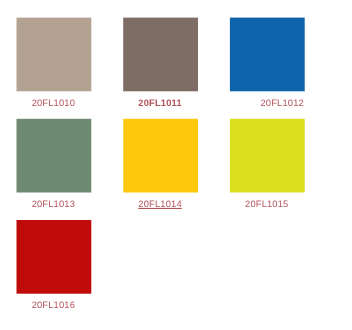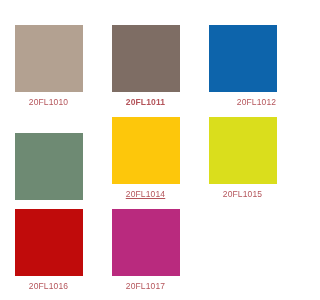--- a/index.html
+++ b/index.html
@@ -27,21 +27,20 @@
     display: flex;
     flex-direction: row;
     height: 92px;
   }
 
   .swatch-cell {
     width: 97px;
     display: flex;
     flex-direction: column;
     align-items: center;
-    justify-content: flex-end;
   }
 
   .swatch-cell.is-empty {
     visibility: hidden;
   }
 
   .swatch-chip {
     width: 68px;
     height: 67px;
     display: block;
@@ -73,39 +72,36 @@
     </div>
     <div class="swatch-cell">
       <div class="swatch-chip" style="background-color: rgb(13, 100, 171);"></div>
       <div class="swatch-label" style="color: rgb(180, 84, 90); margin-left: 28px;">20FL1012</div>
     </div>
   </div>
 
   <div class="swatch-row">
     <div class="swatch-cell">
       <div class="swatch-chip" style="background-color: rgb(110, 138, 115);"></div>
+      <div class="swatch-label" style="color: rgb(180, 84, 90);">20FL1013</div>
     </div>
     <div class="swatch-cell">
       <div class="swatch-chip" style="background-color: rgb(253, 199, 11);"></div>
       <div class="swatch-label" style="color: rgb(180, 84, 90); text-decoration: underline;">20FL1014</div>
     </div>
     <div class="swatch-cell">
       <div class="swatch-chip" style="background-color: rgb(218, 222, 28);"></div>
       <div class="swatch-label" style="color: rgb(180, 84, 90);">20FL1015</div>
     </div>
   </div>
 
   <div class="swatch-row">
     <div class="swatch-cell">
       <div class="swatch-chip" style="background-color: rgb(192, 11, 11);"></div>
       <div class="swatch-label" style="color: rgb(180, 84, 90);">20FL1016</div>
     </div>
-    <div class="swatch-cell">
-      <div class="swatch-chip" style="background-color: rgb(185, 42, 126);"></div>
-      <div class="swatch-label" style="color: rgb(180, 84, 90);">20FL1017</div>
-    </div>
     <div class="swatch-cell is-empty">
       <div class="swatch-chip"></div>
       <div class="swatch-label" style="color: rgb(180, 84, 90);"></div>
     </div>
   </div>
 
 </div>
 
 </body></html>

